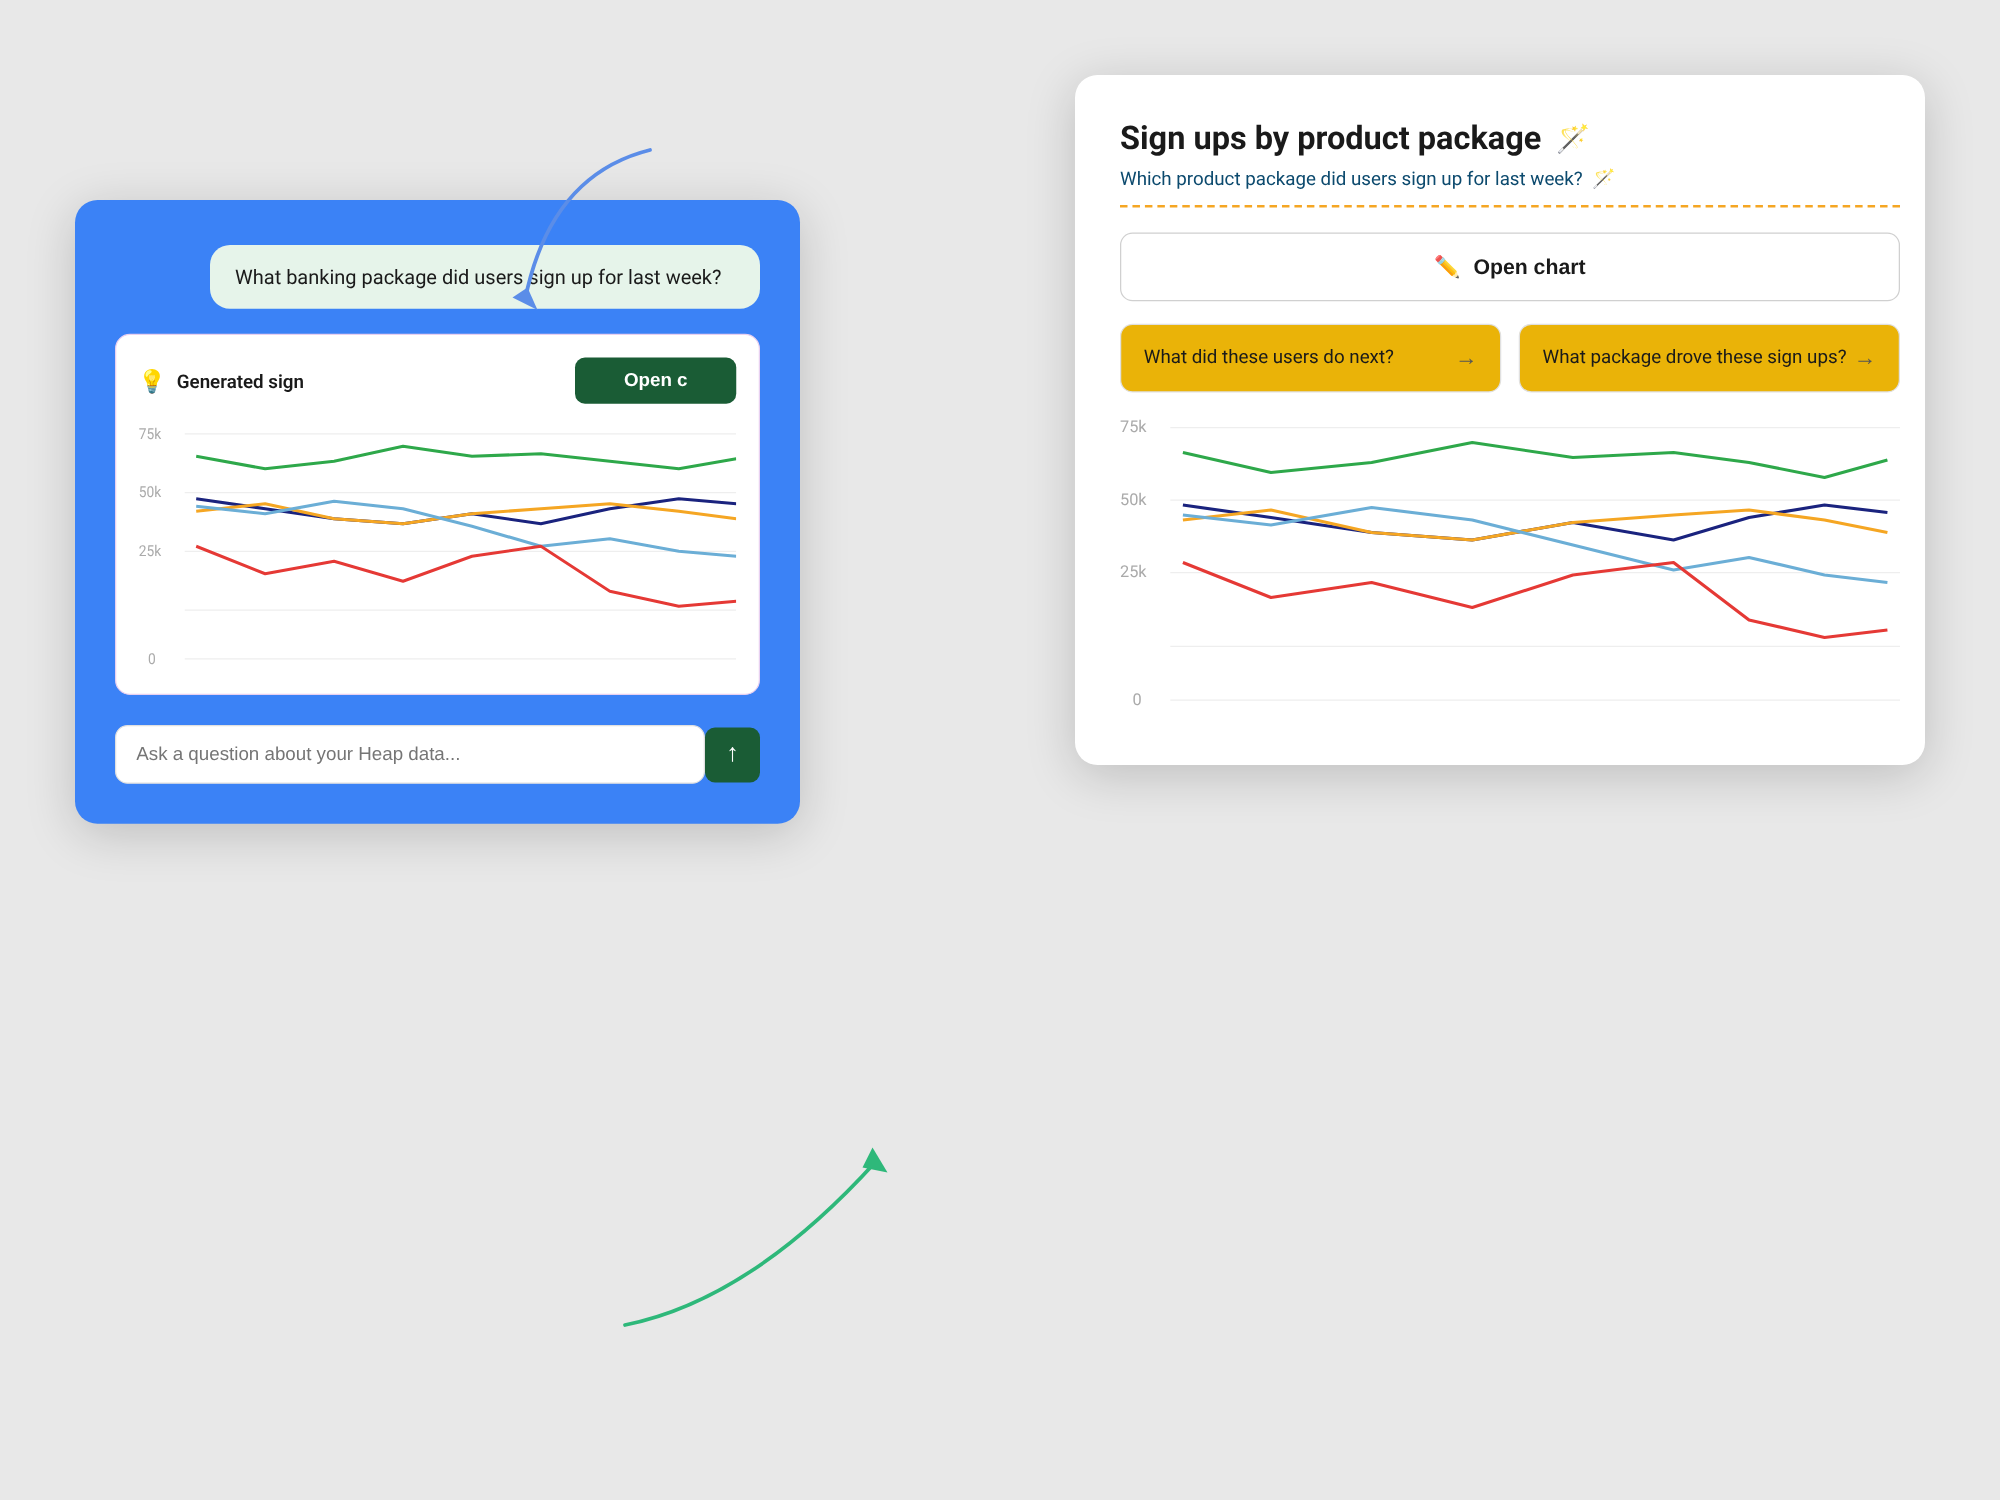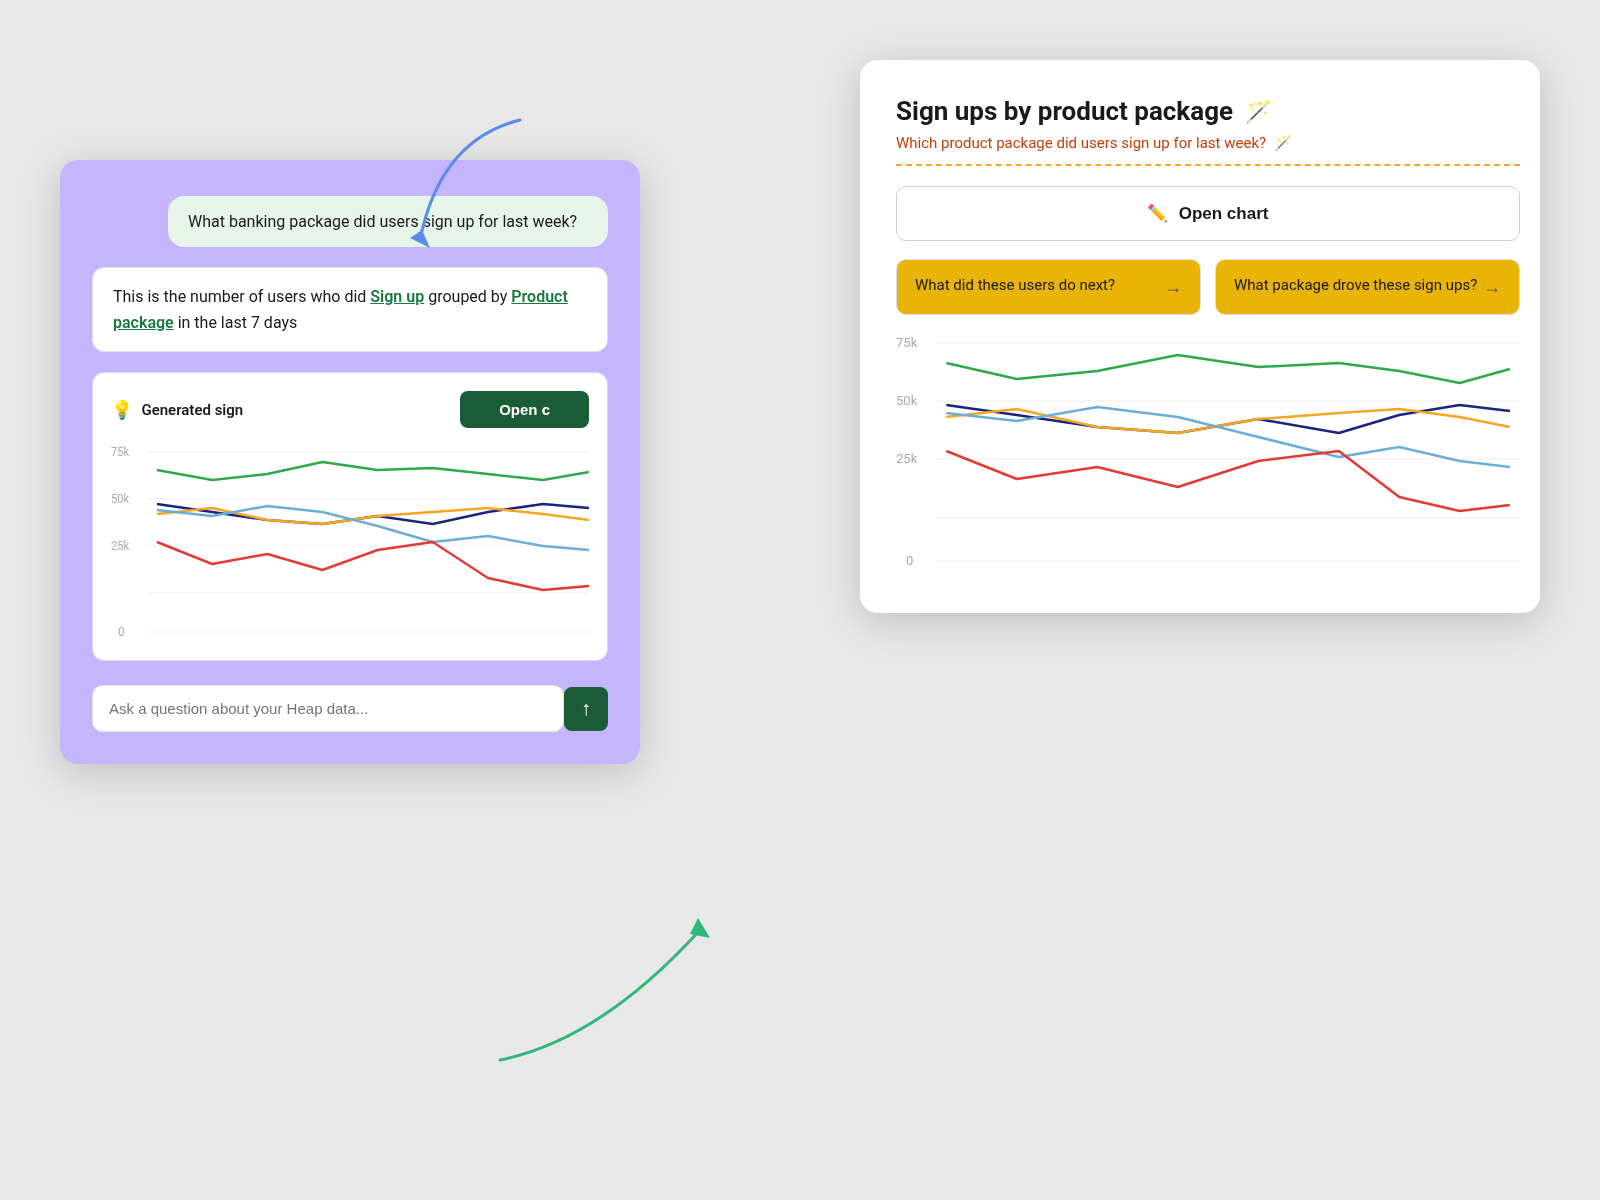--- a/index.html
+++ b/index.html
@@ -11,21 +11,21 @@
       font-family: -apple-system, BlinkMacSystemFont, 'Segoe UI', Roboto, sans-serif;
       position: relative;
     }
 
     
     .left-card {
       position: absolute;
       left: 60px;
       top: 160px;
       width: 580px;
-      background: #c4b5fd;
+      background: #3b82f6;
       border-radius: 18px;
       box-shadow: 0 8px 40px rgba(0,0,0,0.18);
       padding: 36px 32px 32px 32px;
       z-index: 1;
     }
 
     .chat-bubble-user {
       background: #e6f4ea;
       border-radius: 16px;
       padding: 16px 20px;
@@ -152,21 +152,21 @@
       gap: 12px;
       margin-bottom: 8px;
     }
 
     .wand-icon {
       font-size: 22px;
     }
 
     .right-card-subtitle {
       font-size: 15px;
-      color: #c2410c;
+      color: #0c4a6e;
       margin-bottom: 20px;
       display: flex;
       align-items: center;
       gap: 8px;
       border-bottom: 2px dashed #f5a623;
       padding-bottom: 12px;
     }
 
     .edit-chart-btn {
       display: flex;
@@ -249,23 +249,20 @@
 <svg class="arrow-green" width="280" height="200" viewBox="0 0 280 200">
   <path d="M 20 180 Q 120 160 220 50" stroke="#2eb87a" stroke-width="3" fill="none" stroke-linecap="round"></path>
   <polygon points="218,38 230,58 210,54" fill="#2eb87a"></polygon>
 </svg>
 
 <div class="left-card">
   <div class="chat-bubble-user">
     <span>What banking package did users sign up for last week?</span>
   </div>
 
-  <div class="chat-answer">
-    <span>This is the number of users who did </span><span class="link-green">Sign up</span><span> grouped by </span><span class="link-green">Product package</span><span> in the last 7 days</span>
-  </div>
 
   <div class="generated-chart-box">
     <div class="generated-chart-header">
       <div class="generated-chart-title">
         <span class="bulb-icon">💡</span>
         <span>Generated sign</span>
       </div>
       <button class="open-btn">Open c</button>
     </div>
     <div class="chart-wrapper">

